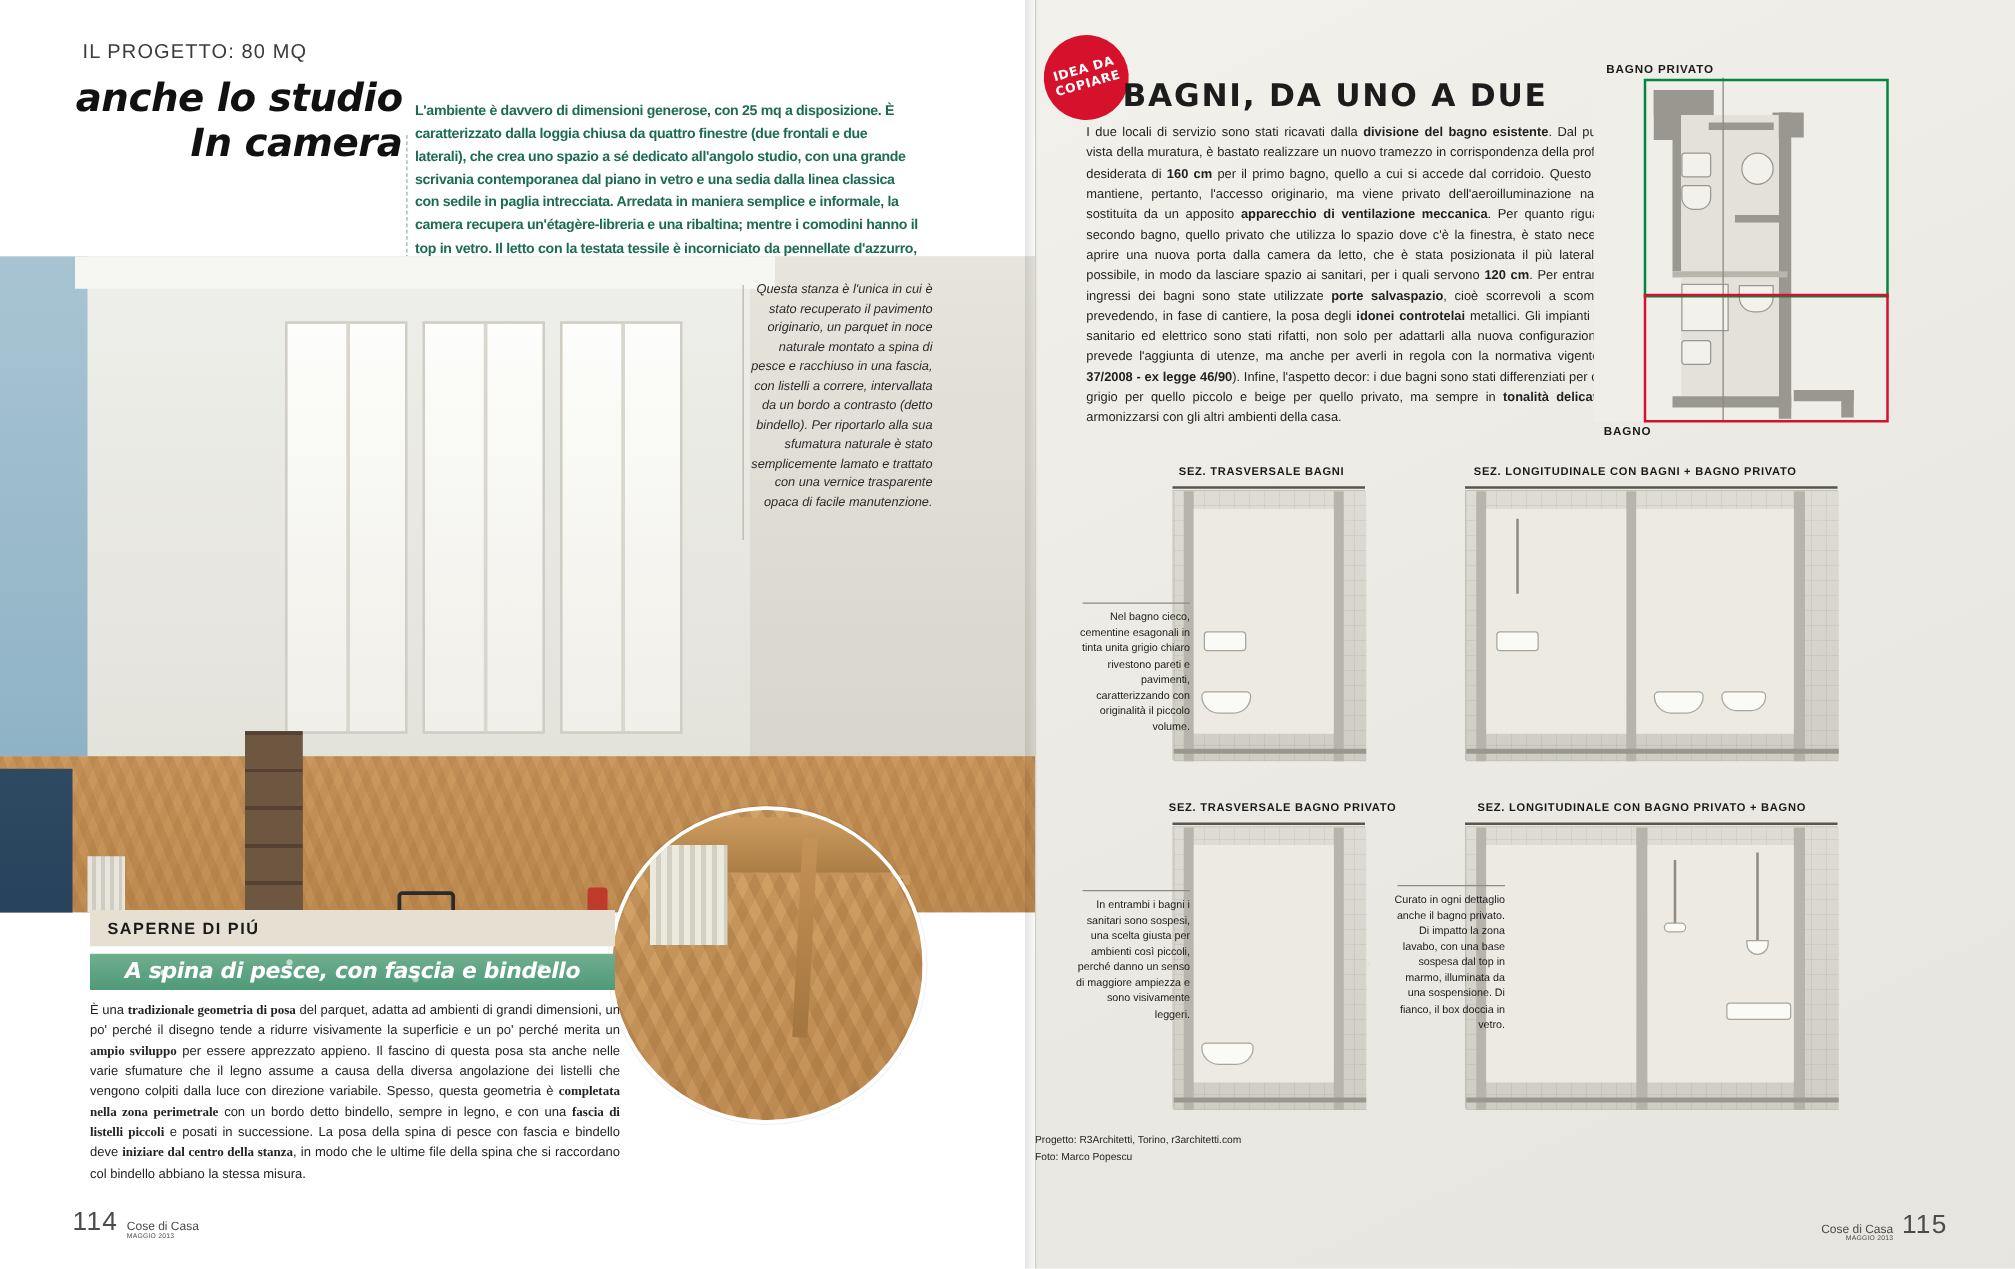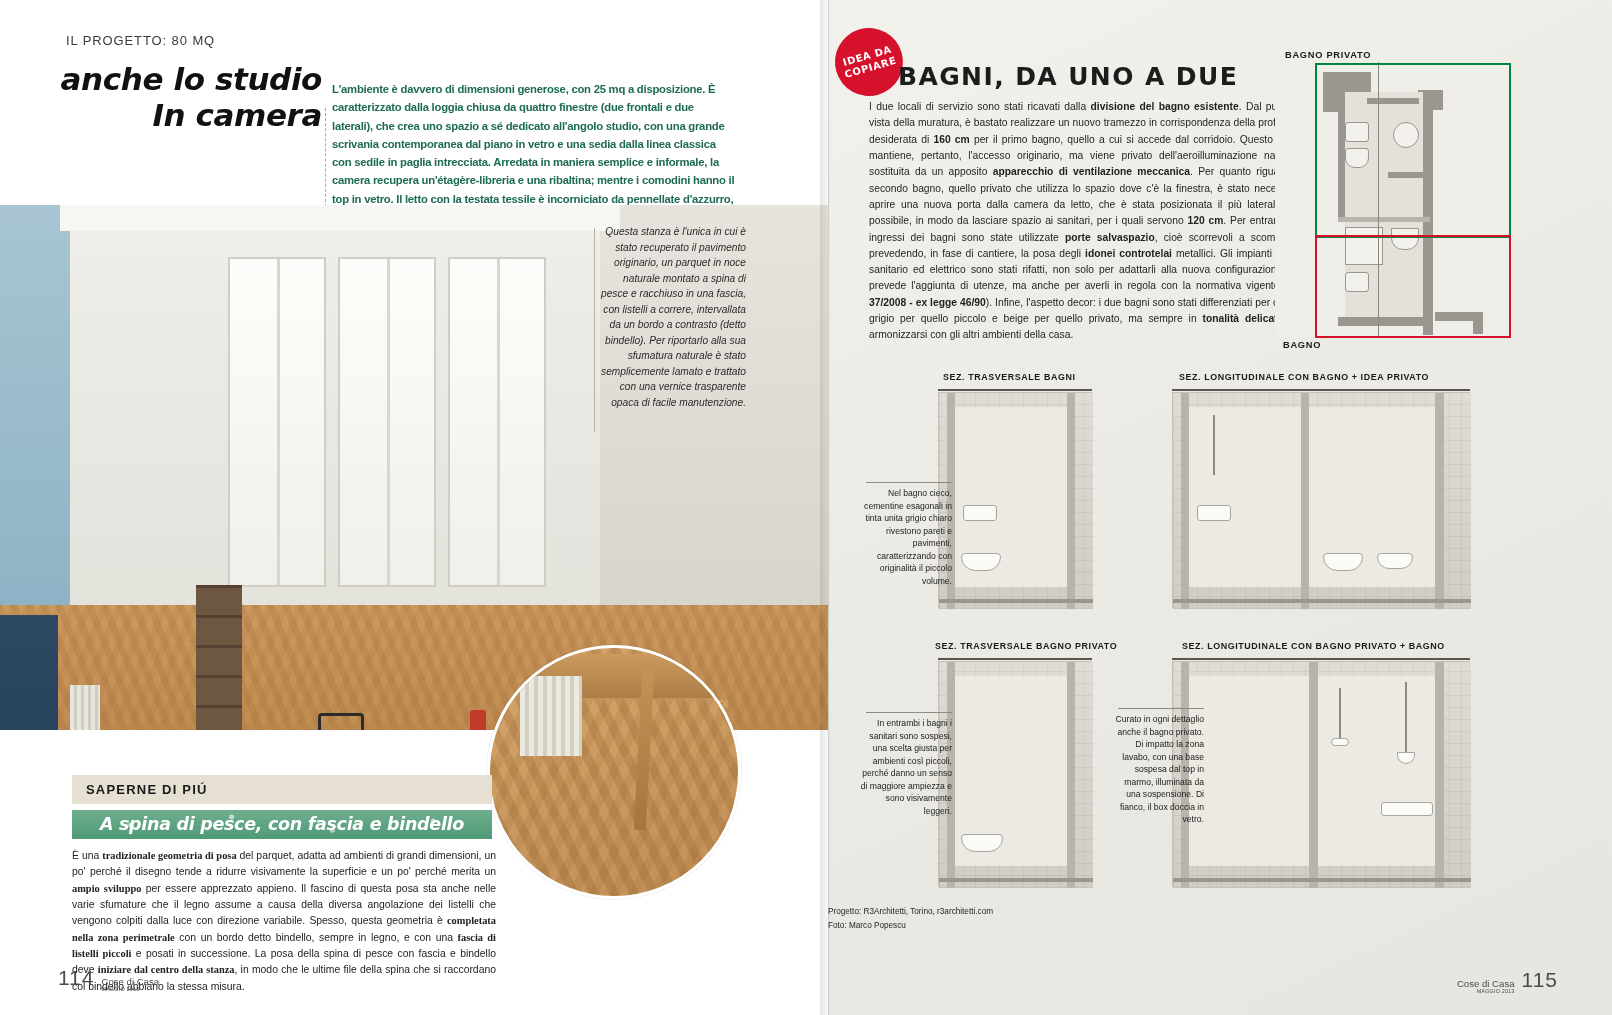--- a/index.html
+++ b/index.html
@@ -14,21 +14,21 @@
 
   
   .page-left {
     position: relative;
     width: 828px; height: 1015px;
     background: #ffffff;
     flex: 0 0 828px;
   }
   .kicker {
     position: absolute; left: 66px; top: 33px;
-    font-size: 13px; letter-spacing: 0.9px;
+    font-size: 16px; letter-spacing: 0.9px;
     color: #3b3b3b; font-weight: 400;
   }
   .headline {
     position: absolute; left: 60px; top: 62px; width: 262px;
     text-align: right;
     font-family: "DejaVu Sans", sans-serif;
     font-weight: 700; font-style: italic;
     font-size: 31px; line-height: 1.16;
     color: #111; letter-spacing: -0.4px;
   }
@@ -114,21 +114,21 @@
     box-shadow: 0 0 0 1px rgba(0,0,0,.06);
   }
   .pc-leg { position:absolute; left:148px; top:22px; width:12px; height:160px;
     background:linear-gradient(180deg,#c59257,#a3753f); transform: rotate(3deg); }
   .pc-top { position:absolute; left:46px; top:6px; width:190px; height:44px;
     background:linear-gradient(180deg,#cb9a5e,#ab7e46); }
   .pc-rad { position:absolute; left:30px; top:28px; width:62px; height:80px;
     background:repeating-linear-gradient(90deg,#eceade 0 5px,#d2cfc3 5px 9px); }
 
   .saperne {
-    position: absolute; left: 72px; top: 728px; width: 420px; margin-top: 47px;
+    position: absolute; left: 72px; top: 728px; width: 420px;
   }
   .saperne-bar {
     background: #e5e0d2; padding: 7px 12px 7px 14px;
     font-size: 13px; font-weight: 700; letter-spacing: 1.2px; color: #1a1a1a;
   }
   .saperne-green {
     margin-top: 6px;
     background:
       radial-gradient(circle at 14% 52%, rgba(255,255,255,.7) 0 2px, transparent 3px),
       radial-gradient(circle at 38% 24%, rgba(255,255,255,.6) 0 2px, transparent 3px),
@@ -369,21 +369,21 @@
     <div class="sa-light" style="left:16px;top:14px;width:112px;height:180px;"></div>
     <div class="sa-fix" style="left:24px;top:112px;width:34px;height:16px;"></div>
     <div class="sa-fix" style="left:22px;top:160px;width:40px;height:18px;border-radius:4px 4px 14px 14px;"></div>
     <div class="sa-floor" style="left:0;top:206px;width:154px;height:4px;"></div>
   </div>
   <div class="sec-note" style="left:856px;top:482px;">
     <span class="nrule"></span>
     <span>Nel bagno cieco, cementine esagonali in tinta unita grigio chiaro rivestono pareti e pavimenti, caratterizzando con originalità il piccolo volume.</span>
   </div>
 
-  <div class="sec-title" style="left:1179px;top:372px;">SEZ. LONGITUDINALE CON BAGNO + IDEA PRIVATO</div>
+  <div class="sec-title" style="left:1179px;top:372px;">SEZ. LONGITUDINALE CON BAGNI + BAGNO PRIVATO</div>
   <div class="sec-rule" style="left:1172px;top:389px;width:298px;"></div>
   <div class="sec-art" style="left:1172px;top:392px;width:298px;height:216px;">
     <div class="sa-tile" style="left:0;top:0;width:298px;height:216px;"></div>
     <div class="sa-dark" style="left:8px;top:0;width:8px;height:216px;"></div>
     <div class="sa-dark" style="left:128px;top:0;width:8px;height:216px;"></div>
     <div class="sa-dark" style="left:262px;top:0;width:9px;height:216px;"></div>
     <div class="sa-light" style="left:16px;top:14px;width:112px;height:180px;"></div>
     <div class="sa-light" style="left:136px;top:14px;width:126px;height:180px;"></div>
     <div class="sa-fix" style="left:24px;top:112px;width:34px;height:16px;"></div>
     <div class="sa-fix" style="left:150px;top:160px;width:40px;height:18px;border-radius:4px 4px 14px 14px;"></div>

